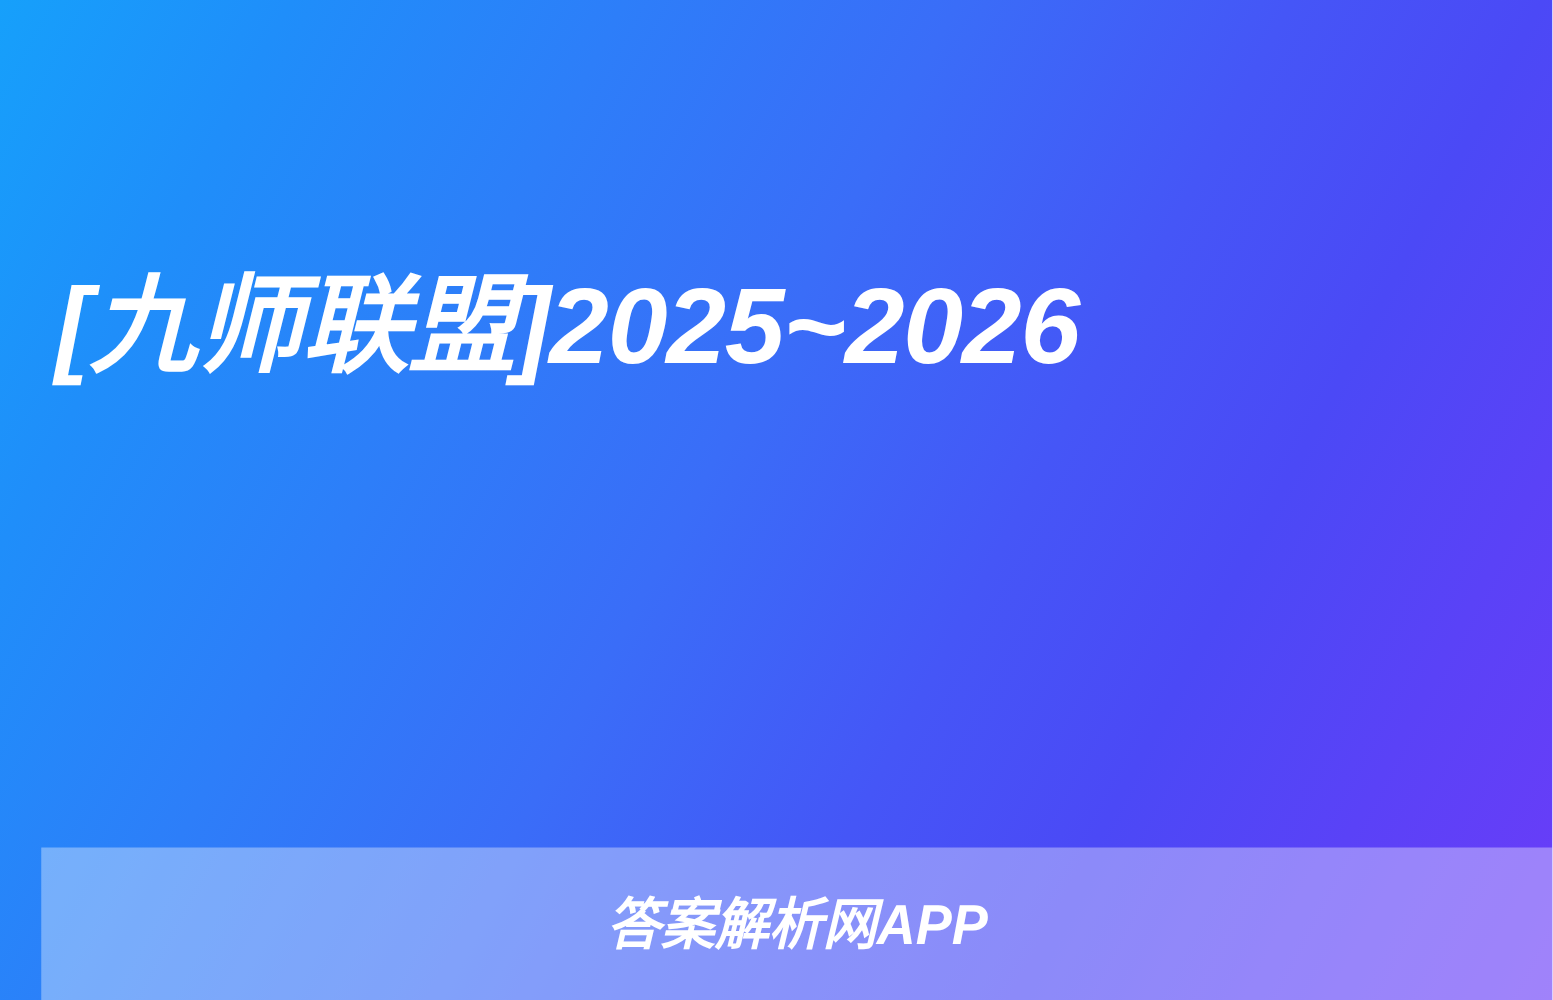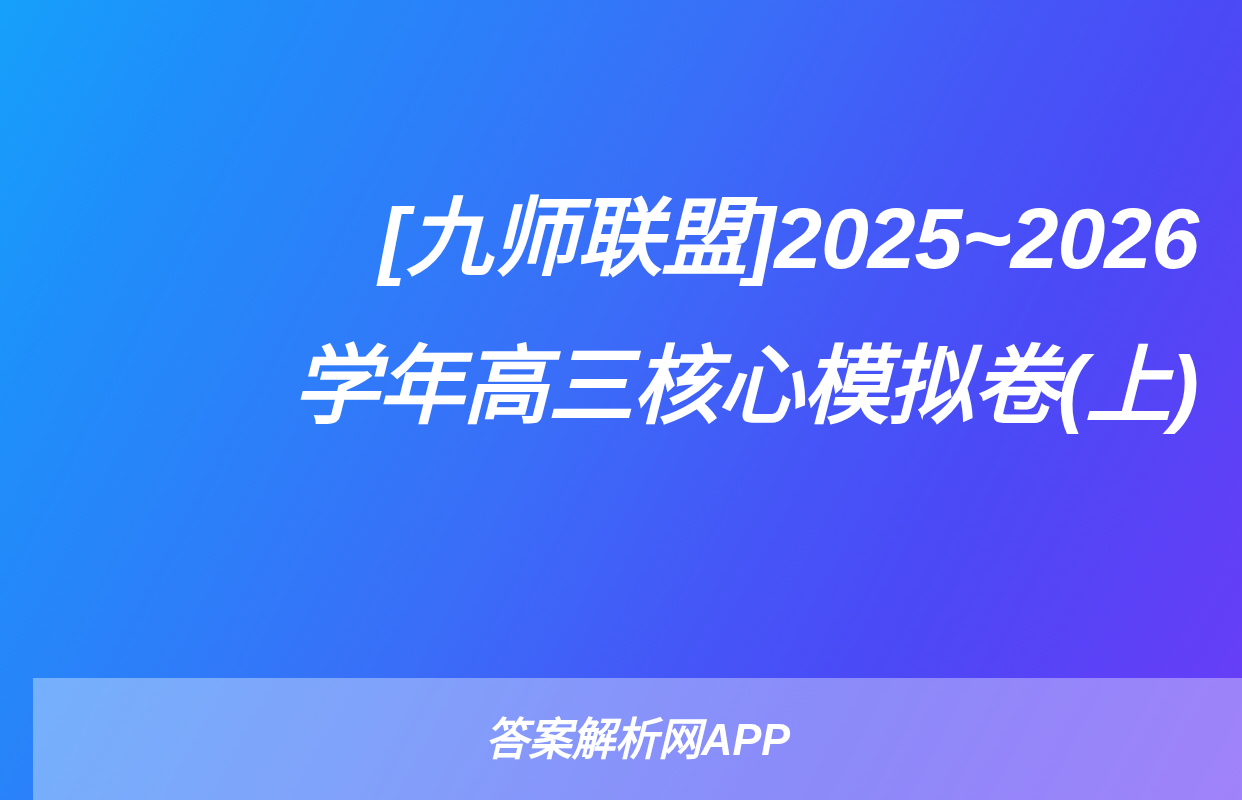--- a/index.html
+++ b/index.html
@@ -25,23 +25,23 @@
         #4b49f6 74%,
         #5a42f7 86%,
         #6b3cf8 100%);
   }
 
   
   .title-block {
     position: absolute;
     left: 0;
     right: 0;
-    top: 164px;
+    top: 187px;
     padding: 0 44px;
-    text-align: right;
+    text-align: left;
     box-sizing: border-box;
   }
 
   .title-line {
     display: block;
     color: #ffffff;
     font-size: 86px;
     line-height: 148px;
     font-weight: 700;
     font-style: italic;
@@ -81,20 +81,19 @@
     transform: scaleX(0.96);
   }
 </style>
 </head>
 <body>
 
 <div id="cover-card">
 
   <div class="title-block">
     <span class="title-line line-1">[九师联盟]2025~2026</span>
-    <span class="title-line line-2">学年高三核心模拟卷(上)</span>
   </div>
 
   <div class="footer-band">
     <span class="watermark">答案解析网APP</span>
   </div>
 
 </div>
 
 </body></html>

